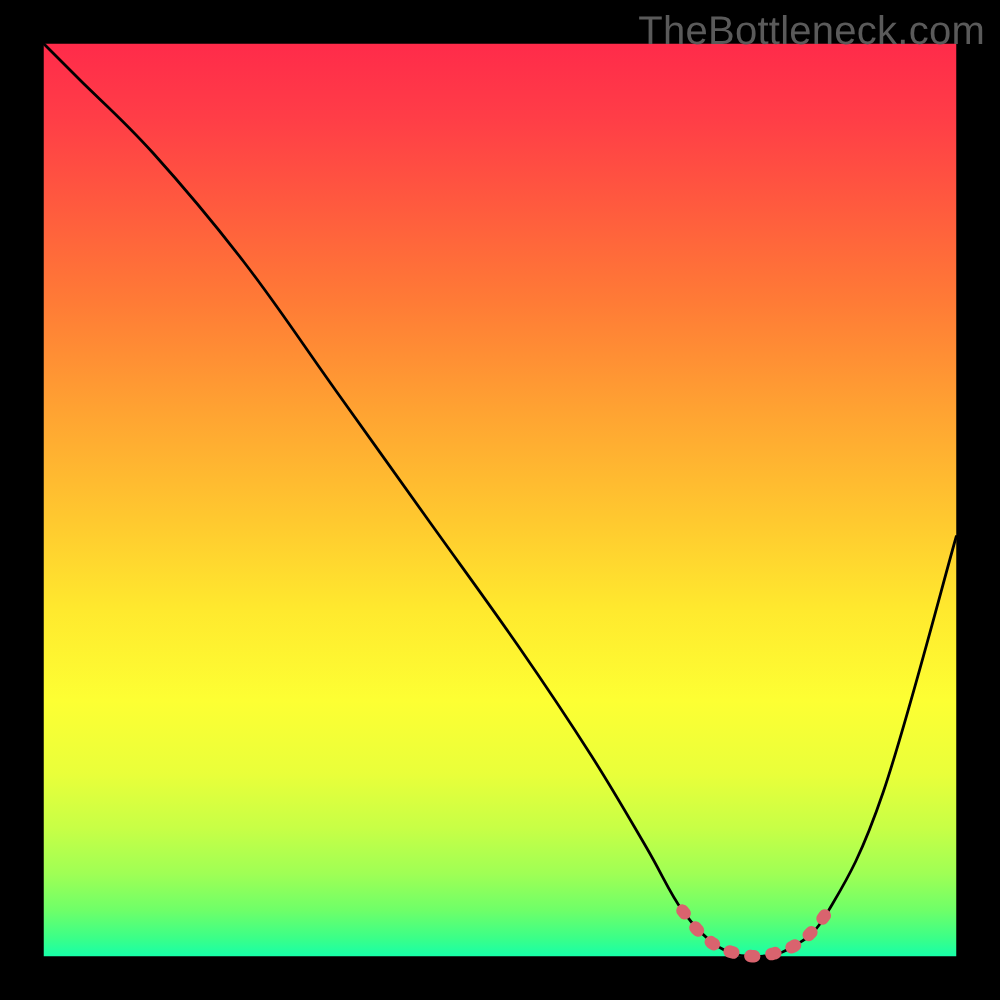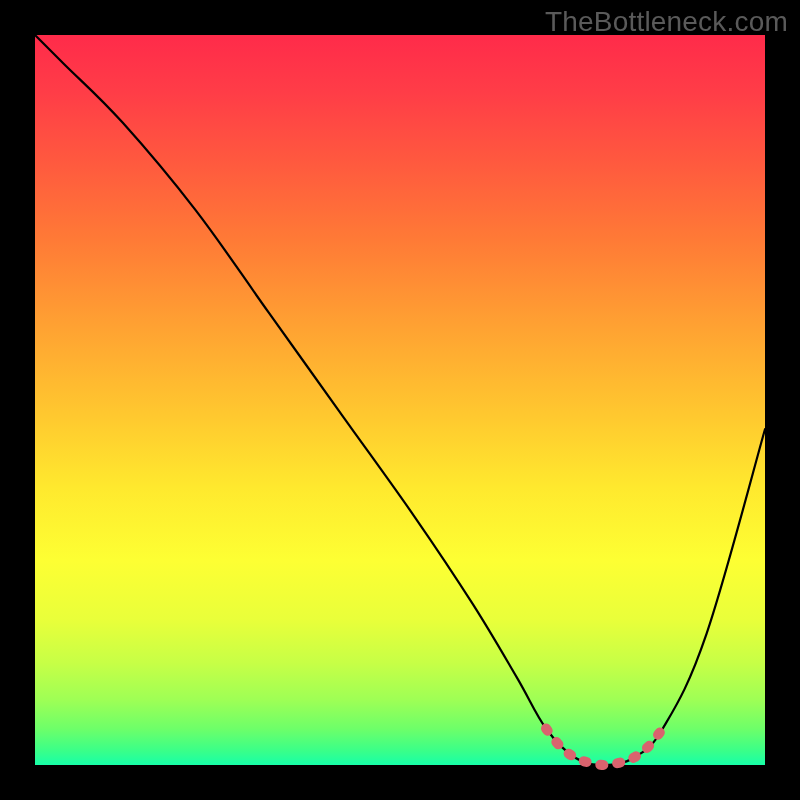--- a/index.html
+++ b/index.html
@@ -9,21 +9,21 @@
     width: 800px;
     height: 800px;
     background: #000;
   }
   .watermark {
     position: absolute;
     top: 6px;
     right: 12px;
     color: #5a5a5a;
     font-family: Arial, Helvetica, sans-serif;
-    font-size: 28px;
+    font-size: 32px;
     font-weight: 500;
     letter-spacing: 0.2px;
     z-index: 10;
   }
   .plot-area {
     position: absolute;
     left: 35px;
     top: 35px;
     width: 730px;
     height: 730px;

